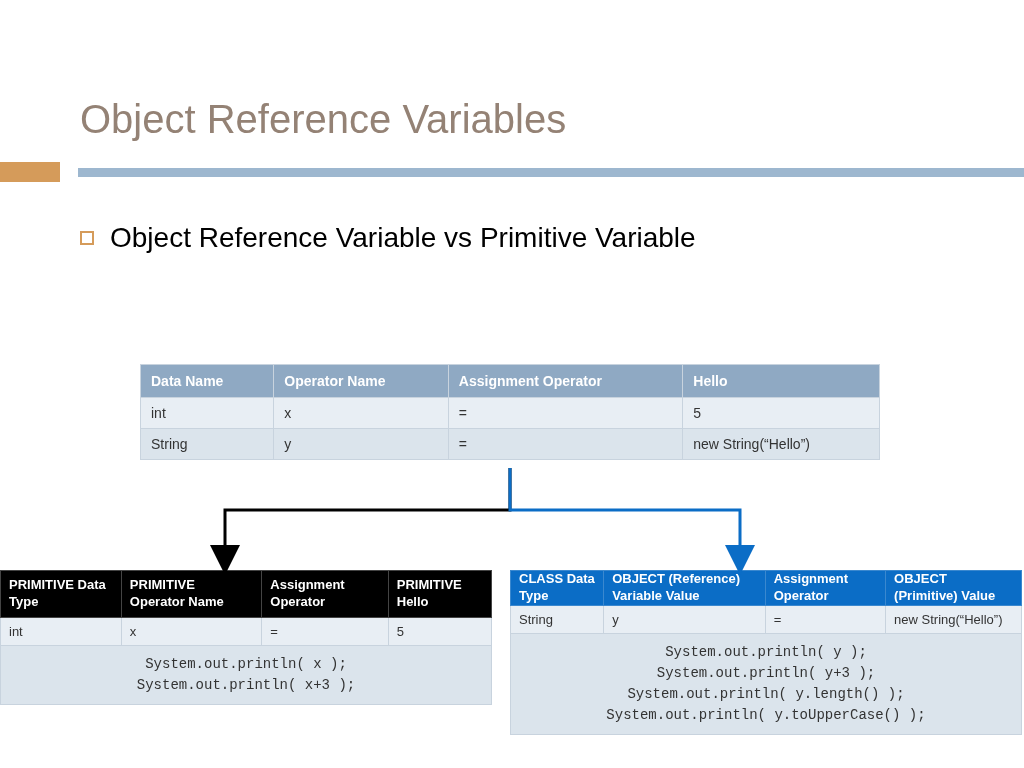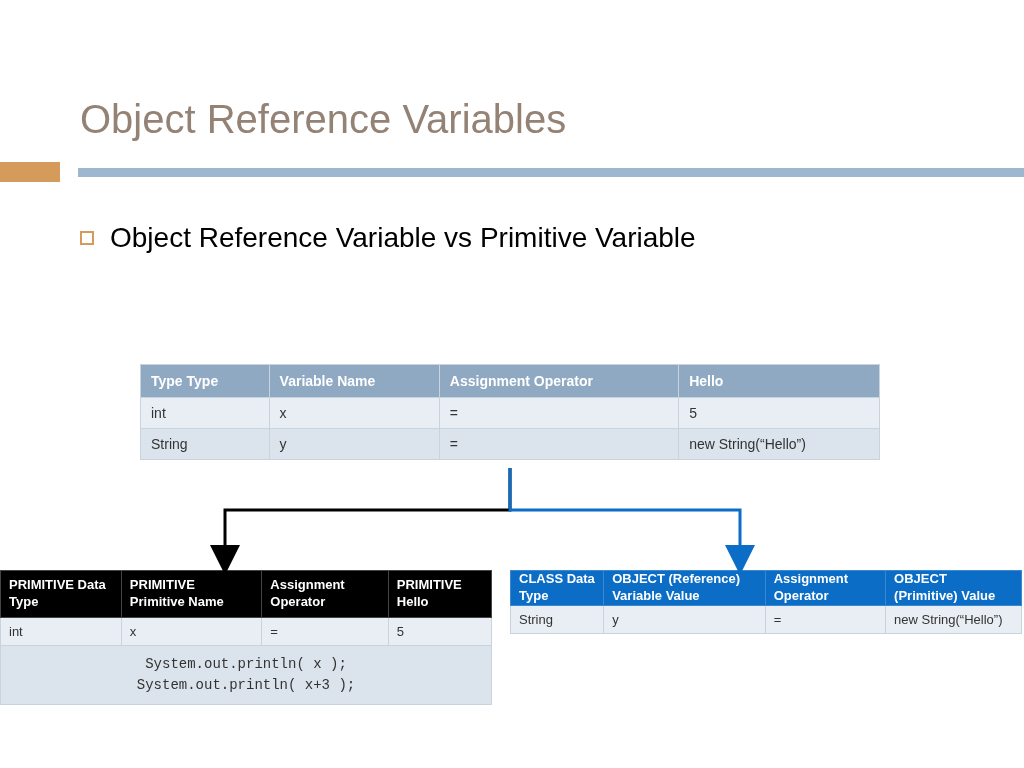--- a/index.html
+++ b/index.html
@@ -158,22 +158,22 @@
 </div>
 
 <div class="bullet-row">
   <span class="bullet-box"></span>
   <span class="bullet-text">Object Reference Variable vs Primitive Variable</span>
 </div>
 
 <table class="top-table">
   <tbody>
       <tr>
-    <th>Type Type</th>
-    <th>Variable Name</th>
+    <th>Data Name</th>
+    <th>Operator Name</th>
     <th>Assignment Operator</th>
     <th>Hello</th>
   </tr>
   <tr>
     <td>int</td>
     <td>x</td>
     <td>=</td>
     <td>5</td>
   </tr>
   <tr>
@@ -182,21 +182,21 @@
     <td>=</td>
     <td>new String(“Hello”)</td>
   </tr>
 </tbody>
   </table>
 
 <table class="prim-table">
   <tbody>
       <tr>
     <th>PRIMITIVE Data Type</th>
-    <th>PRIMITIVE Primitive Name</th>
+    <th>PRIMITIVE Operator Name</th>
     <th>Assignment Operator</th>
     <th>PRIMITIVE Hello</th>
   </tr>
   <tr>
     <td>int</td>
     <td>x</td>
     <td>=</td>
     <td>5</td>
   </tr>
   <tr>
@@ -212,20 +212,26 @@
     <th>CLASS Data Type</th>
     <th>OBJECT (Reference) Variable Value</th>
     <th>Assignment Operator</th>
     <th>OBJECT (Primitive) Value</th>
   </tr>
   <tr>
     <td>String</td>
     <td>y</td>
     <td>=</td>
     <td>new String(“Hello”)</td>
+  </tr>
+  <tr>
+    <td colspan="4" class="code-cell" style="white-space:pre;">System.out.println( y );
+System.out.println( y+3 );
+System.out.println( y.length() );
+System.out.println( y.toUpperCase() );</td>
   </tr>
 </tbody>
   </table>
 
 <svg class="arrows" width="1024" height="768">
   <defs>
     <marker id="arrB" markerWidth="10" markerHeight="10" refX="5" refY="5" orient="auto">
       <path d="M0,0 L10,5 L0,10 z" fill="#000"></path>
     </marker>
     <marker id="arrBlue" markerWidth="10" markerHeight="10" refX="5" refY="5" orient="auto">

